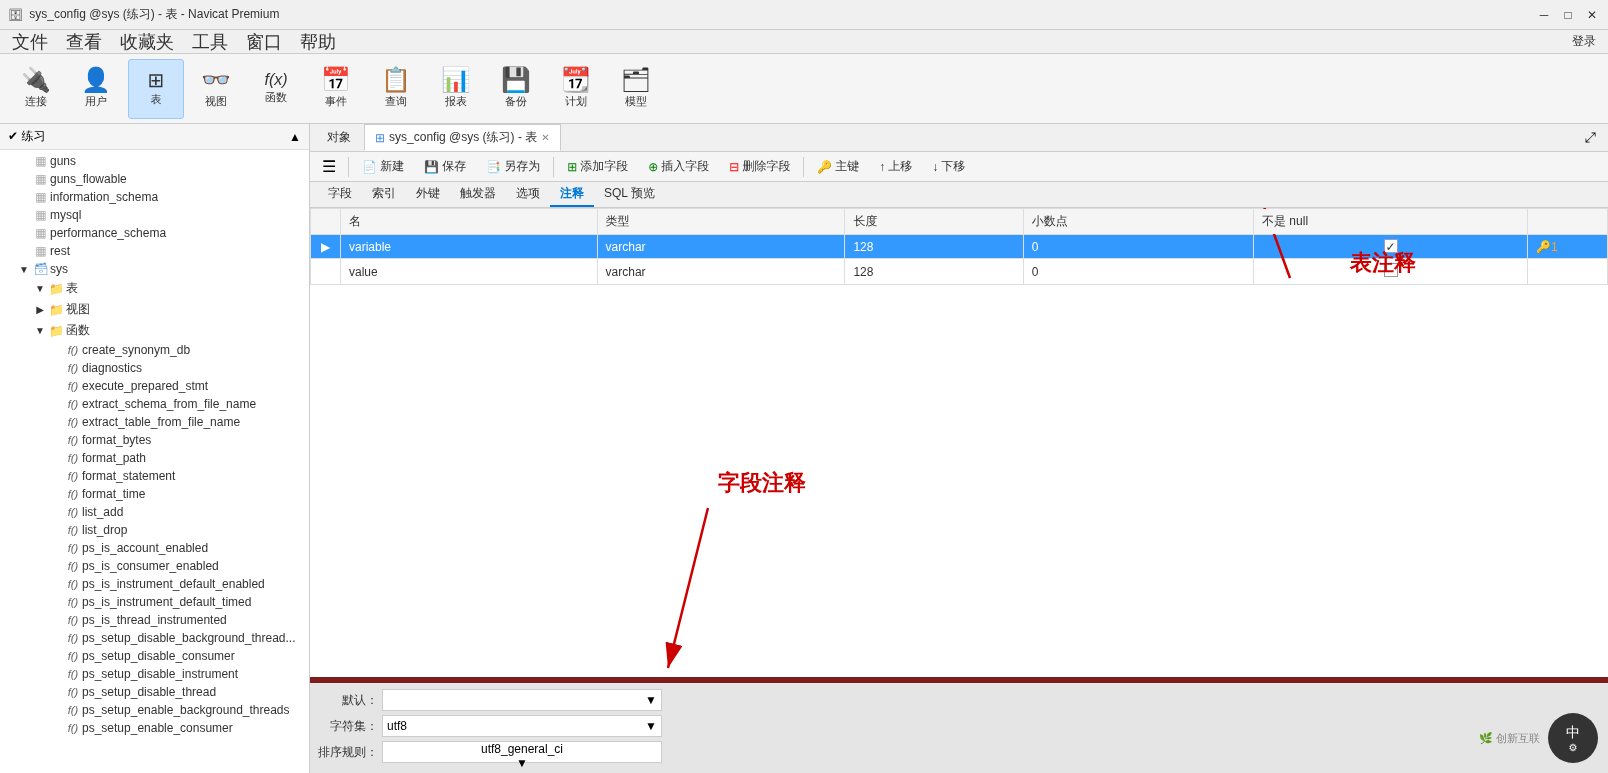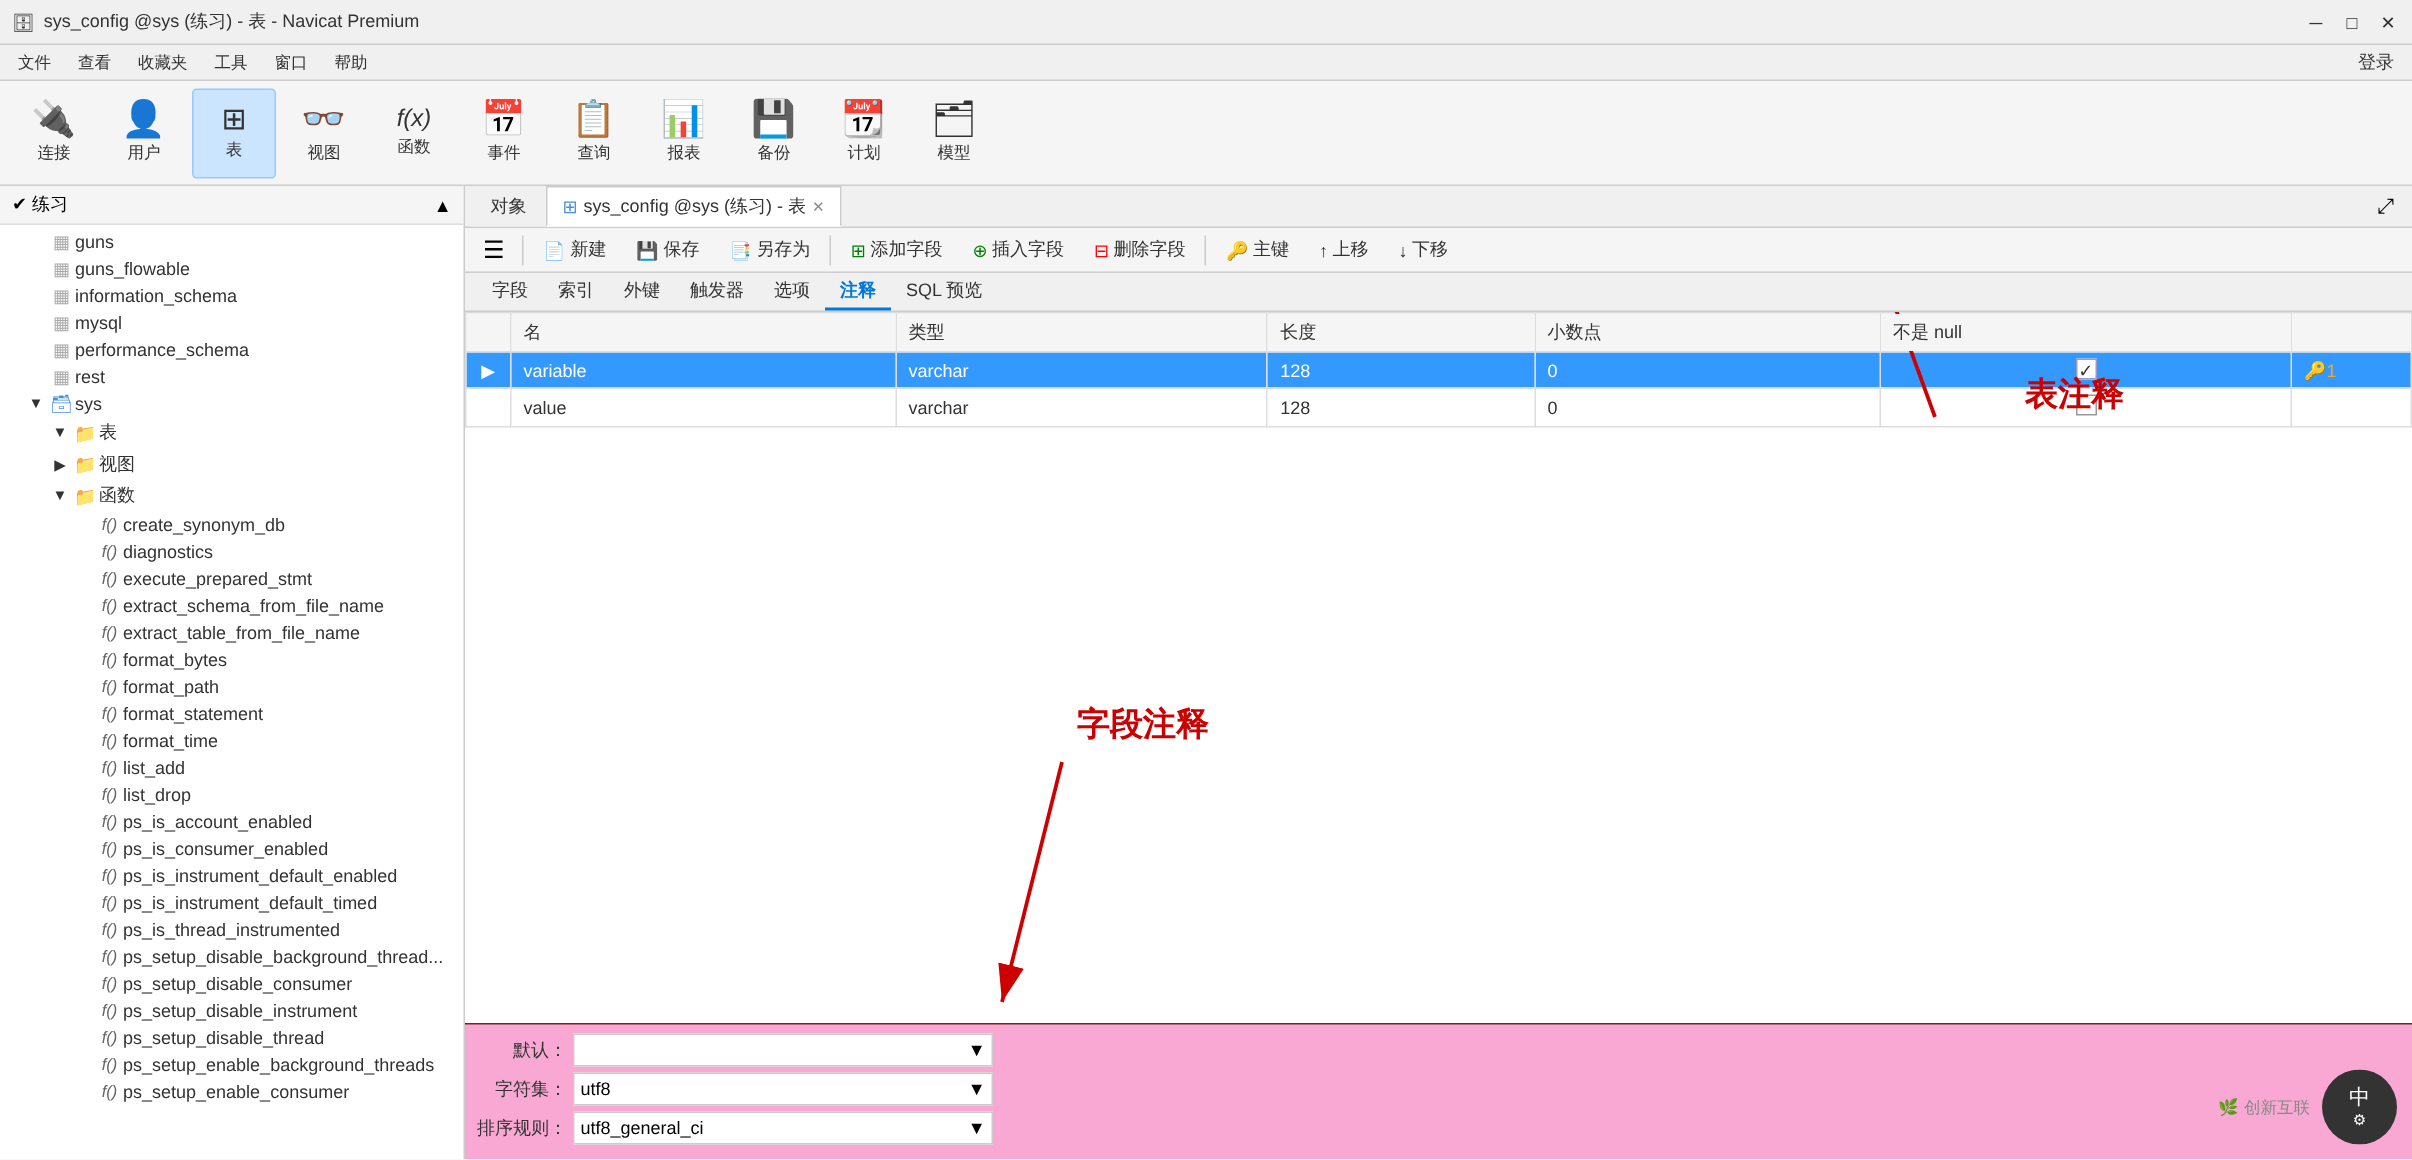--- a/index.html
+++ b/index.html
@@ -26,21 +26,21 @@
       height: 24px;
       display: flex;
       align-items: center;
       padding: 0 4px;
       border-bottom: 1px solid #ccc;
       gap: 2px;
     }
     .menu-item {
       padding: 2px 8px;
       cursor: pointer;
-      font-size: 11px;
+      font-size: 18px;
       color: #333;
     }
     .menu-right { margin-left: auto; font-size: 12px; color: #333; padding: 2px 8px; cursor: pointer; }
 
     
     .toolbar {
       background: #f5f5f5;
       height: 70px;
       display: flex;
       align-items: center;
@@ -198,22 +198,22 @@
     table.fields-table td {
       border: 1px solid #ddd;
       padding: 4px 8px;
       color: #333;
       background: #fff;
     }
     table.fields-table tr.selected td { background: #3399ff; color: #fff; }
 
     
     .bottom-panel {
-      border-top: 1px solid #7f1d1d;
-      background: #f9a8d4;
+      border-top: 6px solid #7f1d1d;
+      background: #e5e5e5;
       padding: 6px 8px;
       font-size: 12px;
     }
     .prop-row {
       display: flex;
       align-items: center;
       margin-bottom: 4px;
       gap: 4px;
     }
     .prop-label { width: 60px; color: #333; text-align: right; flex-shrink: 0; }
@@ -636,21 +636,21 @@
         </div>
         <div class="prop-row">
           <span class="prop-label">字符集：</span>
           <div class="prop-select" style="max-width:280px;">
             <span>utf8</span>
             <span>▼</span>
           </div>
         </div>
         <div class="prop-row">
           <span class="prop-label">排序规则：</span>
-          <div class="prop-select" style="max-width:280px;">
+          <div class="prop-select" style="max-width:280px;flex-direction:column;">
             <span>utf8_general_ci</span>
             <span>▼</span>
           </div>
         </div>
       </div>
     </div>
   </div>
 </div>
 
 <div style="position:fixed;bottom:10px;right:10px;display:flex;align-items:center;gap:8px;">

